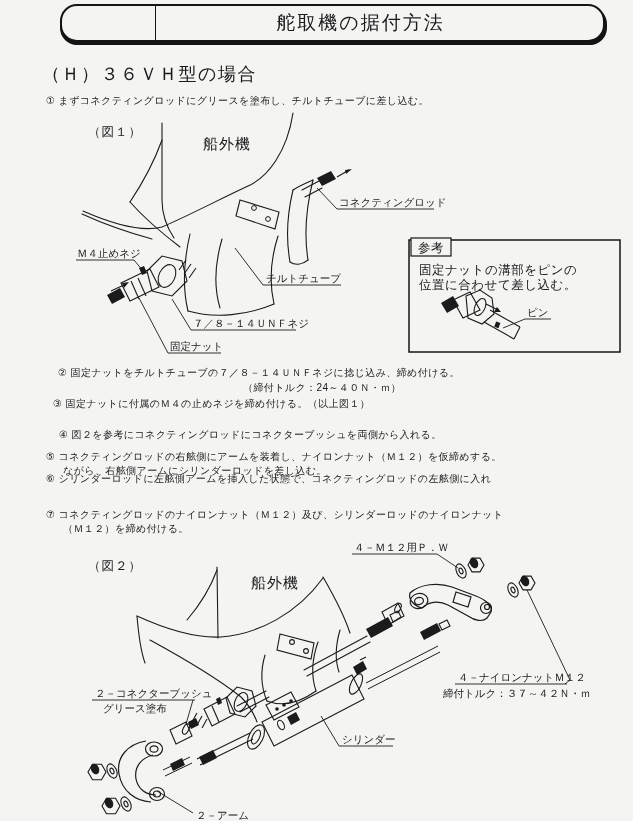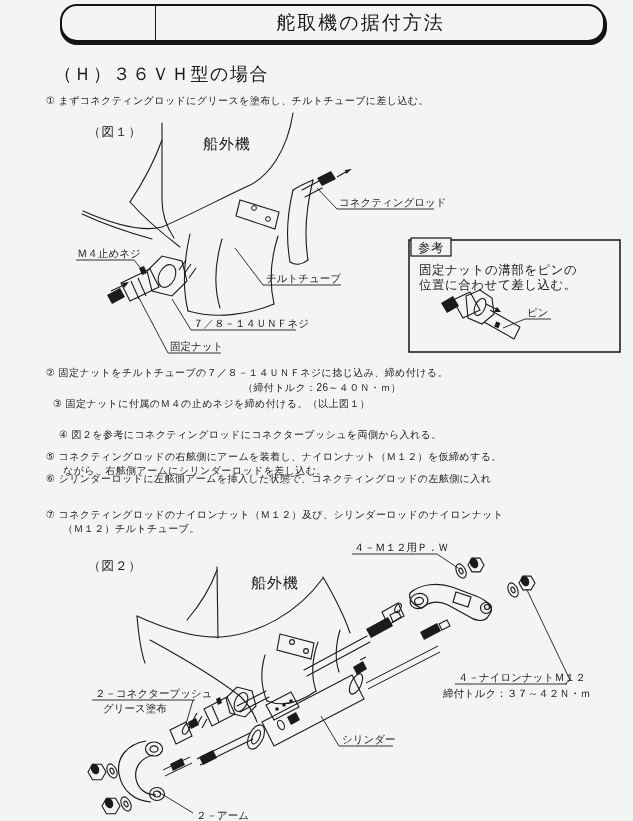--- a/index.html
+++ b/index.html
@@ -13,49 +13,49 @@
   
   .banner{
     left:45px;top:4px;width:545px;height:38px;
     border:2px solid #141414;border-radius:17px;
     box-shadow:0 3px 0 #141414,2px 3px 0 #141414;
     background:#f4f4f3;display:flex;box-sizing:border-box;margin-left:15px;
   }
   .banner-left{width:93px;height:100%;border-right:1.5px solid #141414;}
   .banner-right{flex:1;display:flex;align-items:center;justify-content:center;padding-right:38px;}
   .banner-title{font-size:19px;letter-spacing:2px;font-weight:500;}
-  .section-heading{left:54px;top:62px;font-size:18px;letter-spacing:1.5px;}
+  .section-heading{left:42px;top:62px;font-size:18px;letter-spacing:1.5px;}
   .step{font-size:10px;letter-spacing:0.4px;white-space:pre;}
   svg text{font-family:"Liberation Sans","DejaVu Sans",sans-serif;fill:#1b1b1b;}
   .lbl{font-size:10.5px;letter-spacing:0px;}
   .lbl-big{font-size:15px;letter-spacing:1px;}
   .lbl-cap{font-size:12.5px;letter-spacing:1px;}
   .refline{font-size:12.5px;letter-spacing:0.5px;}
 </style>
 </head>
 <body>
 
 <div class="abs banner">
   <div class="banner-left"></div>
   <div class="banner-right">
     <span class="banner-title">舵取機の据付方法</span>
   </div>
 </div>
 
 <div class="abs section-heading">（Ｈ）３６ＶＨ型の場合</div>
 <div class="abs step" style="left:46px;top:94px">① まずコネクティングロッドにグリースを塗布し、チルトチューブに差し込む。</div>
-<div class="abs step" style="left:46px;top:366px">② 固定ナットをチルトチューブの７／８－１４ＵＮＦネジに捻じ込み、締め付ける。</div>
-<div class="abs step" style="left:243px;top:381px">（締付トルク：26～４０Ｎ・ｍ）</div>
+<div class="abs step" style="left:58px;top:366px">② 固定ナットをチルトチューブの７／８－１４ＵＮＦネジに捻じ込み、締め付ける。</div>
+<div class="abs step" style="left:243px;top:381px">（締付トルク：24～４０Ｎ・ｍ）</div>
 <div class="abs step" style="left:53px;top:397px">③ 固定ナットに付属のＭ４の止めネジを締め付ける。（以上図１）</div>
 <div class="abs step" style="left:59px;top:428px">④ 図２を参考にコネクティングロッドにコネクターブッシュを両側から入れる。</div>
 <div class="abs step" style="left:46px;top:450px">⑤ コネクティングロッドの右舷側にアームを装着し、ナイロンナット（Ｍ１２）を仮締めする。</div>
 <div class="abs step" style="left:46px;top:472px">⑥ シリンダーロッドに左舷側アームを挿入した状態で、コネクティングロッドの左舷側に入れ</div>
 <div class="abs step" style="left:63px;top:464px">ながら、右舷側アームにシリンダーロッドを差し込む。</div>
 <div class="abs step" style="left:46px;top:508px">⑦ コネクティングロッドのナイロンナット（Ｍ１２）及び、シリンダーロッドのナイロンナット</div>
-<div class="abs step" style="left:63px;top:522px">（Ｍ１２）チルトチューブ。</div>
+<div class="abs step" style="left:63px;top:522px">（Ｍ１２）を締め付ける。</div>
 
 <svg class="abs" style="left:0;top:0" width="633" height="821" viewBox="0 0 633 821">
 
   <g>
     <text class="lbl-cap" x="88" y="136">（図１）</text>
     <text class="lbl-big" x="203" y="149">船外機</text>
 
     <g fill="none" stroke="#1b1b1b" stroke-width="1.1" stroke-linecap="round">
       <path d="M162,123 L162,200 C162,214 166,226 174,238"></path>
       <path d="M162,140 C153,165 142,184 130,202"></path>

